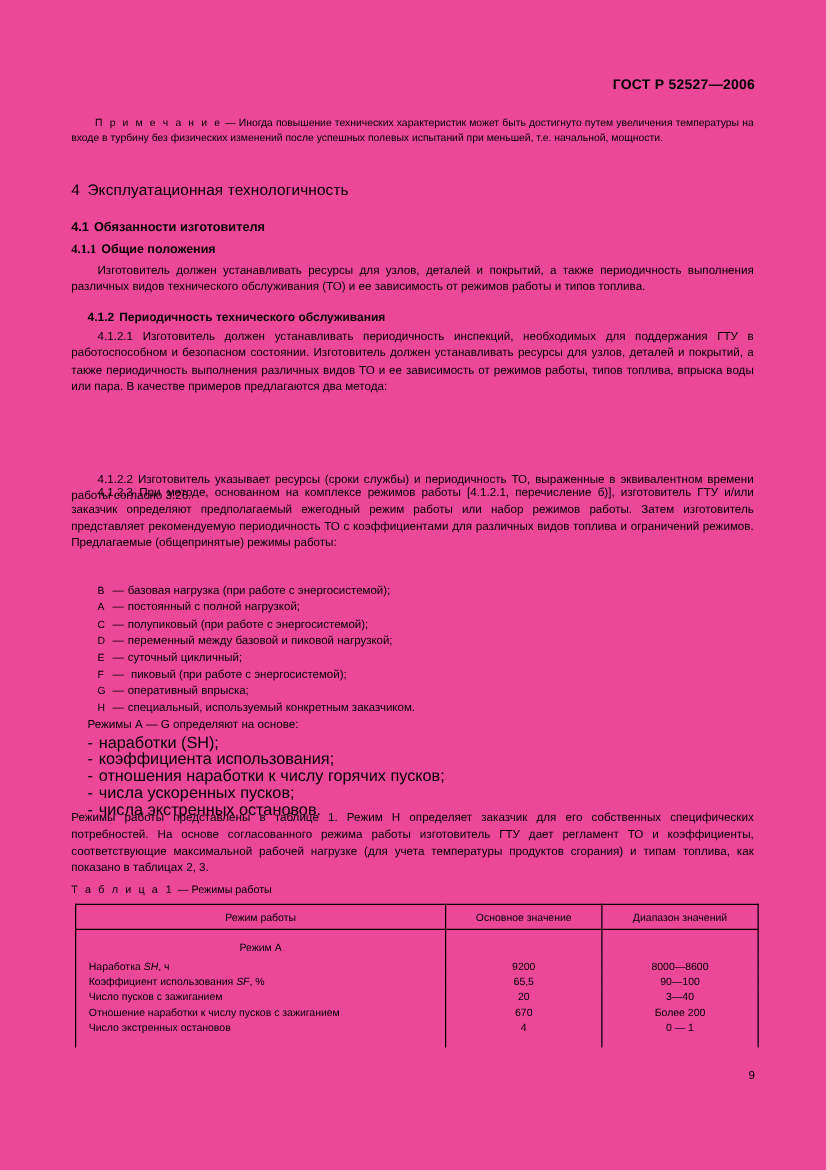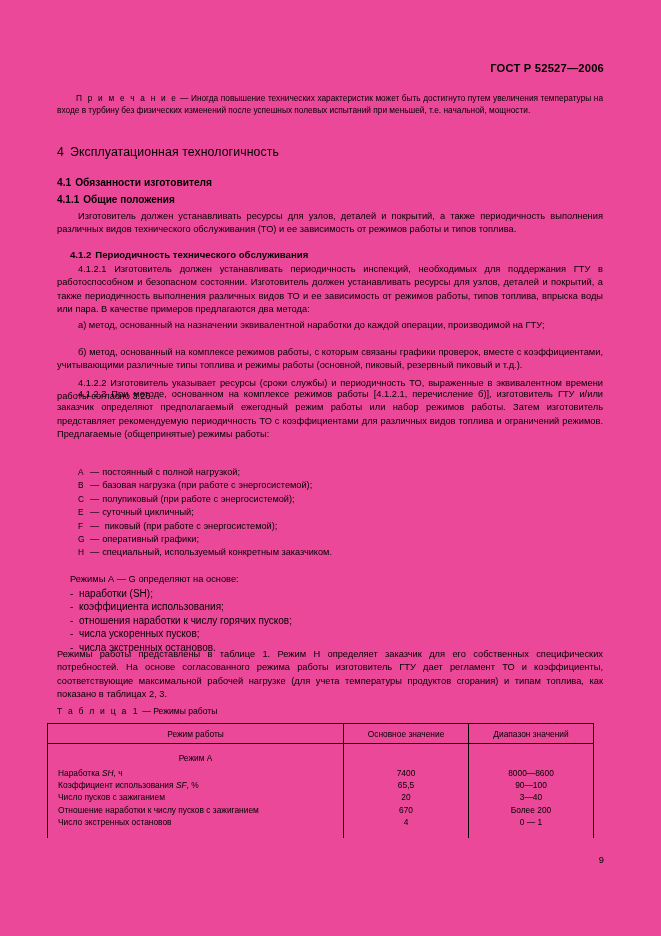--- a/index.html
+++ b/index.html
@@ -69,21 +69,21 @@
   h2.sub .num { margin-right: 4px; }
 
   h3.subsub {
     position: absolute;
     left: 57px;
     top: 194px;
     margin: 0;
     font-size: 10px;
     font-weight: bold;
   }
-  h3.subsub .num { margin-right: 4px; }
+  h3.subsub .num { margin-right: 4px; font-family: Liberation Serif, serif; }
 
   h3.subsub2 {
     position: absolute;
     left: 70px;
     top: 249px;
     margin: 0;
     font-size: 9.6px;
     font-weight: bold;
   }
   h3.subsub2 .num { margin-right: 4px; }
@@ -132,21 +132,21 @@
     font-size: 9.3px;
     line-height: 13.4px;
     white-space: nowrap;
   }
 
   
   .dashlist {
     position: absolute;
     left: 70px;
     top: 587px;
-    font-size: 10px;
+    font-size: 13px;
     line-height: 13.4px;
   }
   .dashlist .row { white-space: nowrap; }
   .dashlist .bullet {
     display: inline-block;
     width: 9px;
   }
 
   
   .tbl-caption {
@@ -154,21 +154,21 @@
     left: 57px;
     top: 706px;
     font-size: 8.6px;
     white-space: nowrap;
   }
   .tbl-caption .tword { letter-spacing: 1.7px; }
 
   
   .tbl-wrap {
     position: absolute;
-    left: 47px;
+    left: 60px;
     top: 723px;
     width: 546px;
   }
   table.gost {
     border-collapse: collapse;
     width: 546px;
     table-layout: fixed;
     font-size: 8.4px;
   }
   table.gost col.c1 { width: 296px; }
@@ -245,43 +245,44 @@
     <span class="num">4.1.1</span><span>Общие положения</span>
   </h3>
 
   <div class="para p1">Изготовитель должен устанавливать ресурсы для узлов, деталей и покрытий, а также периодичность выполнения различных видов технического обслуживания (ТО) и ее зависимость от режимов работы и типов топлива.</div>
 
   <h3 class="subsub2">
     <span class="num">4.1.2</span><span>Периодичность технического обслуживания</span>
   </h3>
 
   <div class="para p2">4.1.2.1  Изготовитель должен устанавливать периодичность инспекций, необходимых для поддержания ГТУ в работоспособном и безопасном состоянии. Изготовитель должен устанавливать ресурсы для узлов, деталей и покрытий, а также периодичность выполнения различных видов ТО и ее зависимость от режимов работы, типов топлива, впрыска воды или пара. В качестве примеров предлагаются два метода:</div>
-  <div class="para p3">а) метод, основанный на назначении эквивалентной наработки до каждой операции, производимой на ГТУ;</div>
-  <div class="para p4">б) метод, основанный на комплексе режимов работы, с которым связаны графики проверок, вместе с коэффициентами, учитывающими различные типы топлива и режимы работы (основной, пиковый, резервный пиковый и т.д.).</div>
   <div class="para p5">4.1.2.2  Изготовитель указывает ресурсы (сроки службы) и периодичность ТО, выраженные в эквивалентном времени работы согласно 3.26.</div>
   <div class="para p6">4.1.2.3  При методе, основанном на комплексе режимов работы [4.1.2.1, перечисление б)], изготовитель ГТУ и/или заказчик определяют предполагаемый ежегодный режим работы или набор режимов работы. Затем изготовитель представляет рекомендуемую периодичность ТО с коэффициентами для различных видов топлива и ограничений режимов. Предлагаемые (общепринятые) режимы работы:</div>
 
   <div class="modes">
     <div class="row">
+      <span class="ltr">В</span><span class="dash">—</span><span>базовая нагрузка (при работе с энергосистемой);</span>
+    </div>
+    <div class="row">
       <span class="ltr">А</span><span class="dash">—</span><span>постоянный с полной нагрузкой;</span>
     </div>
     <div class="row">
-      <span class="ltr">В</span><span class="dash">—</span><span>базовая нагрузка (при работе с энергосистемой);</span>
-    </div>
-    <div class="row">
       <span class="ltr">С</span><span class="dash">—</span><span>полупиковый (при работе с энергосистемой);</span>
     </div>
     <div class="row">
+      <span class="ltr">D</span><span class="dash">—</span><span>переменный между базовой и пиковой нагрузкой;</span>
+    </div>
+    <div class="row">
       <span class="ltr">Е</span><span class="dash">—</span><span>суточный цикличный;</span>
     </div>
     <div class="row">
       <span class="ltr">F</span><span class="dash">—</span><span> пиковый (при работе с энергосистемой);</span>
     </div>
     <div class="row">
-      <span class="ltr">G</span><span class="dash">—</span><span>оперативный графики;</span>
+      <span class="ltr">G</span><span class="dash">—</span><span>оперативный впрыска;</span>
     </div>
     <div class="row">
       <span class="ltr">Н</span><span class="dash">—</span><span>специальный, используемый конкретным заказчиком.</span>
     </div>
   </div>
 
   <div class="modesintro">Режимы А — G определяют на основе:</div>
 
   <div class="dashlist">
     <div class="row">
@@ -325,21 +326,21 @@
       </thead>
       <tbody>
         <tr class="modehead">
           <td class="b-l">Режим А</td>
           <td class="b-m"></td>
           <td class="b-r"></td>
         </tr>
 
         <tr class="datarow">
           <td class="b-l label"><span>Наработка </span><span class="ital">SH</span><span>, ч</span></td>
-          <td class="b-m val">7400</td>
+          <td class="b-m val">9200</td>
           <td class="b-r val">8000—8600</td>
         </tr>
 
         <tr class="datarow">
           <td class="b-l label"><span>Коэффициент использования </span><span class="ital">SF</span><span>, %</span></td>
           <td class="b-m val">65,5</td>
           <td class="b-r val">90—100</td>
         </tr>
 
         <tr class="datarow">

